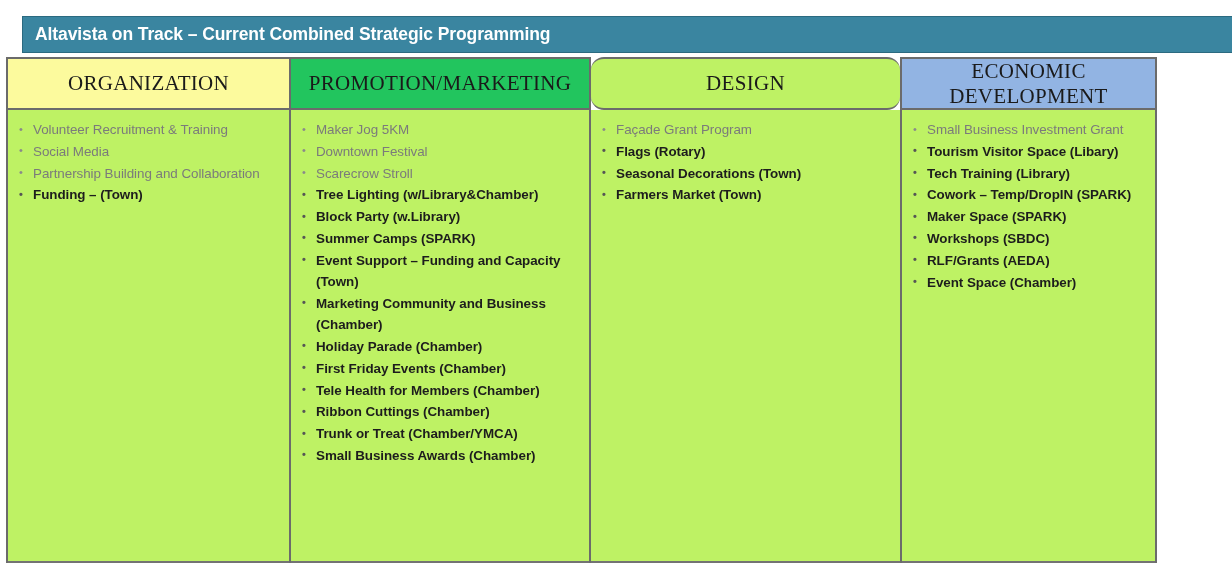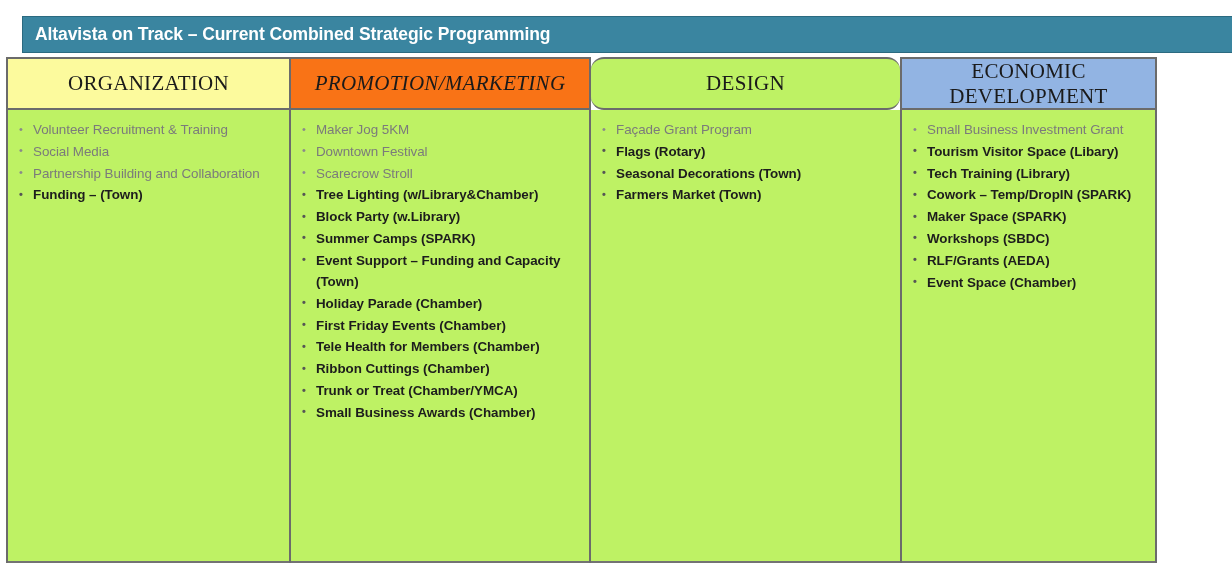--- a/index.html
+++ b/index.html
@@ -141,30 +141,31 @@
         <ul class="items">
             <li>Volunteer Recruitment &amp; Training</li>
             <li>Social Media</li>
             <li>Partnership Building and Collaboration</li>
             <li class="bold">Funding – (Town)</li>
           </ul>
       </div>
     </div>
 
     <div class="col col-2">
-      <div class="col-head" style="background: #f97316; font-style: italic;">PROMOTION/MARKETING</div>
+      <div class="col-head" style="background: #22c55e;">PROMOTION/MARKETING</div>
       <div class="col-body">
         <ul class="items">
             <li>Maker Jog 5KM</li>
             <li>Downtown Festival</li>
             <li>Scarecrow Stroll</li>
             <li class="bold">Tree Lighting (w/Library&amp;Chamber)</li>
             <li class="bold">Block Party (w.Library)</li>
             <li class="bold">Summer Camps (SPARK)</li>
             <li class="bold">Event Support – Funding and Capacity (Town)</li>
+            <li class="bold">Marketing Community and Business (Chamber)</li>
             <li class="bold">Holiday Parade (Chamber)</li>
             <li class="bold">First Friday Events (Chamber)</li>
             <li class="bold">Tele Health for Members (Chamber)</li>
             <li class="bold">Ribbon Cuttings (Chamber)</li>
             <li class="bold">Trunk or Treat (Chamber/YMCA)</li>
             <li class="bold">Small Business Awards (Chamber)</li>
           </ul>
       </div>
     </div>
 

